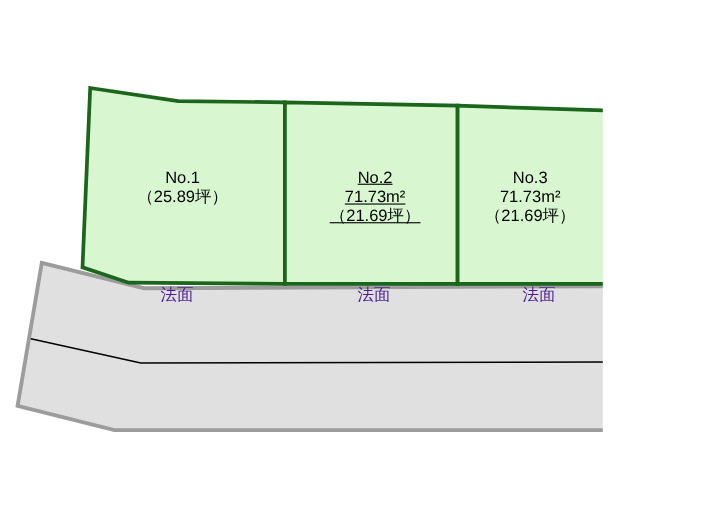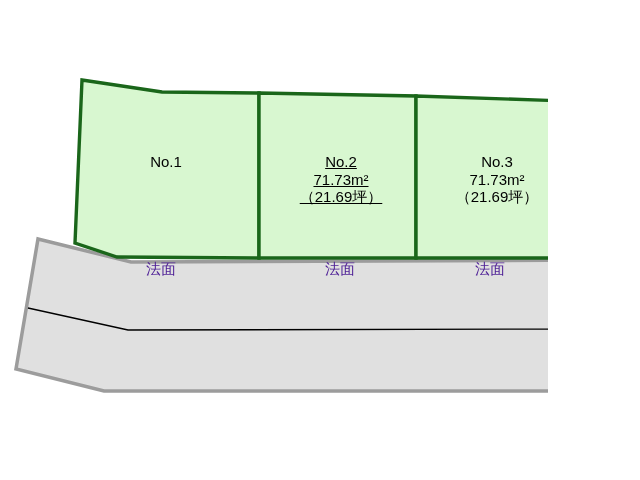--- a/index.html
+++ b/index.html
@@ -61,29 +61,30 @@
 
     <polyline class="centerline" points="28,308 128,330 609,329"></polyline>
 
     <polygon class="plot" points="82,80 162,92 259,93 259,258 117,257 75,243"></polygon>
     <polygon class="plot" points="259,93 416,96 416,258 259,258"></polygon>
     <polygon class="plot" points="416,96 568,101 578,258 416,258"></polygon>
   </svg>
 
   <div class="plot-label" style="left:166px; top:153px;">
     <div>No.1</div>
+    <div>（25.89坪）</div>
   </div>
 
   <div class="plot-label" style="left:341px; top:153px;text-decoration:underline;">
     <div>No.2</div>
     <div>71.73m²</div>
     <div>（21.69坪）</div>
   </div>
 
-  <div class="plot-label" style="left:497px; top:153px;">
+  <div class="plot-label" style="left:482px; top:153px;">
     <div>No.3</div>
     <div>71.73m²</div>
     <div>（21.69坪）</div>
   </div>
 
   <div class="slope-label" style="left:161px; top:261px;">法面</div>
   <div class="slope-label" style="left:340px; top:261px;">法面</div>
   <div class="slope-label" style="left:490px; top:261px;">法面</div>
 
 </div>

